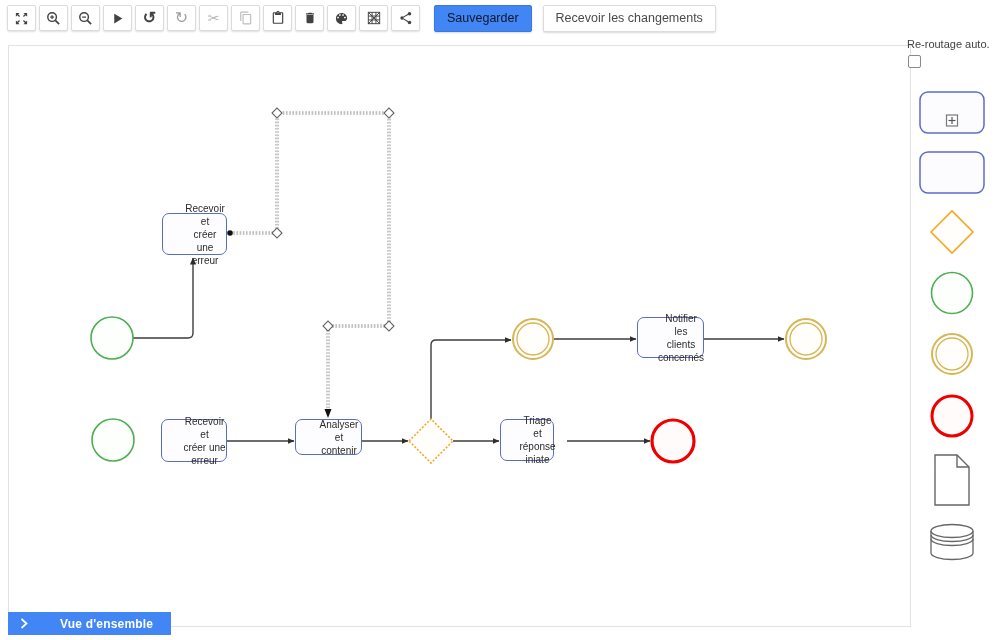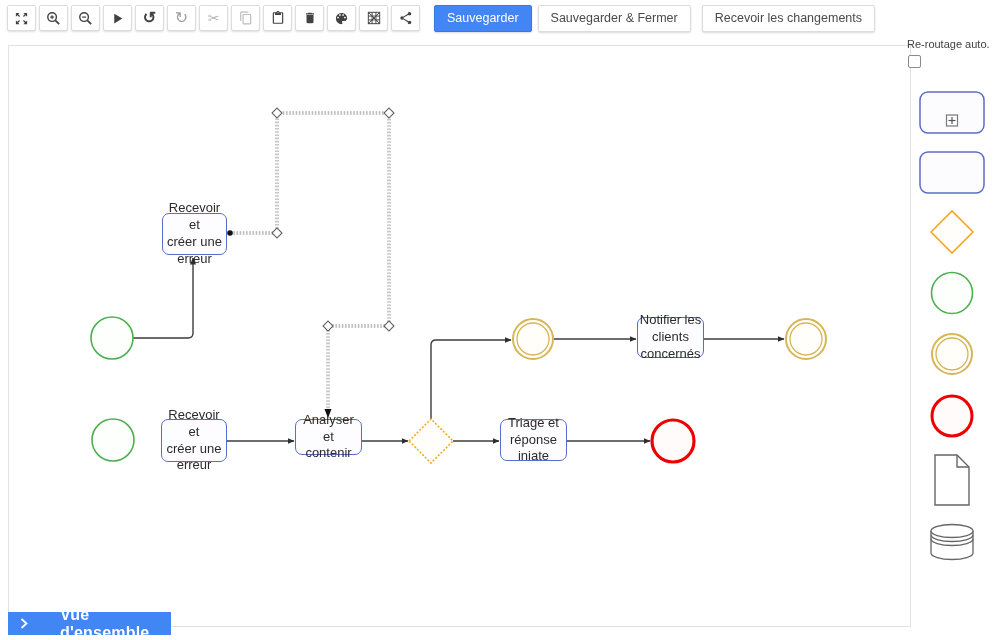--- a/index.html
+++ b/index.html
@@ -15,48 +15,48 @@
         box-shadow:0 1px 2px rgba(0,0,0,.13);
         display:flex; align-items:center; justify-content:center;
         font-size:14px; color:#424242; cursor:pointer; }
   .tb svg { display:block; }
   .tb .glyph { line-height:1; }
   .tb.dim { color:#b5b5b5; }
   .btn { height:27px; border-radius:2px; font-size:12.5px; padding:0 12px;
          display:flex; align-items:center; box-shadow:0 1px 2px rgba(0,0,0,.15);
          cursor:pointer; border:1px solid #dcdcdc; background:#fff; color:#4a4a4a;
          white-space:nowrap; }
-  .btn.primary { background:#4285f4; border-color:#3a78dc; color:#ffffff; }
+  .btn.primary { background:#4285f4; border-color:#3a78dc; color:#0f172a; }
   .save-status { margin-left:10px; font-size:13px; color:#4d4d4d; white-space:nowrap; }
 
   
   .canvas { position:absolute; left:8px; top:45px; width:903px; height:582px;
             background:#fff; border:1px solid #e2e2e2; }
   svg.diagram { position:absolute; left:0; top:0; width:1000px; height:640px;
                 pointer-events:none; }
   svg.diagram [data-interactable="true"] { pointer-events:all; cursor:pointer; }
 
   .task { position:absolute; border:1.5px solid #5b6cc8; border-radius:7px;
           background:#fdfdff; display:flex; align-items:center; justify-content:center;
-          text-align:center; font-size:13px; line-height:1.3; color:#2b2b2b;
-          cursor:pointer; }
+          text-align:center; font-size:10px; line-height:1.3; color:#2b2b2b;
+          cursor:pointer;padding-left:21px; }
   .node-label { white-space:pre-line; }
 
   
   .panel-label { position:absolute; left:907px; top:38px; font-size:11px; color:#424242;
                  white-space:nowrap; }
   .checkbox { position:absolute; left:908px; top:55px; width:13px; height:13px;
               border:1.5px solid #8a8a8a; border-radius:2px; background:#fff; cursor:pointer; }
 
   
   .overview { position:absolute; left:8px; top:612px; width:163px; height:23px;
               background:#4285f4; color:#fff; display:flex; align-items:center;
               cursor:pointer; z-index:5; }
   .overview .chev { margin-left:12px; display:flex; }
-  .overview .ov-label { font-size:16px; font-weight:bold; margin-left:32px; letter-spacing:.2px; }
+  .overview .ov-label { font-size:12px; font-weight:bold; margin-left:32px; letter-spacing:.2px; }
 </style>
 </head>
 <body>
 
 <div class="page" data-interactable="false">
 
   <div class="toolbar" data-interactable="false">
     <button class="tb" data-interactable="true">
         <span data-interactable="false">
           <svg width="15" height="15" viewBox="0 0 24 24" fill="#424242">
@@ -145,21 +145,20 @@
           <svg width="14" height="14" viewBox="0 0 16 16" fill="#424242">
             <circle cx="12" cy="3" r="2"></circle>
             <circle cx="3.5" cy="8" r="2"></circle>
             <circle cx="12" cy="13" r="2"></circle>
             <line x1="5" y1="7" x2="10.5" y2="3.8" stroke="#424242" stroke-width="1.3"></line>
             <line x1="5" y1="9" x2="10.5" y2="12.2" stroke="#424242" stroke-width="1.3"></line>
           </svg>
         </span>
       </button>
     <button class="btn primary" style="margin-left:11px;" data-interactable="true">Sauvegarder</button>
-    <button class="btn" style="margin-left:6px;" data-interactable="true">Sauvegarder &amp; Fermer</button>
     <button class="btn" style="margin-left:11px;" data-interactable="true">Recevoir les changements</button>
   </div>
 
   <div class="canvas" data-interactable="true"></div>
 
   <svg class="diagram" viewBox="0 0 1000 640">
     <defs>
       <marker id="arr" markerWidth="8" markerHeight="8" refX="6.5" refY="3" orient="auto" markerUnits="userSpaceOnUse">
         <path d="M0,0 L7,3 L0,6 z" fill="#2e2e2e"></path>
       </marker>
@@ -239,21 +238,21 @@
   </div>
   <div class="task" style="left:161px; top:419px; width:66px; height:43px;" data-interactable="true">
     <span class="node-label" data-interactable="false">Recevoir et
 créer une
 erreur</span>
   </div>
   <div class="task" style="left:295px; top:419px; width:67px; height:36px;" data-interactable="true">
     <span class="node-label" data-interactable="false">Analyser et
 contenir</span>
   </div>
-  <div class="task" style="left:500px; top:419px; width:67px; height:42px;" data-interactable="true">
+  <div class="task" style="left:500px; top:419px; width:54px; height:42px;" data-interactable="true">
     <span class="node-label" data-interactable="false">Triage et
 réponse
 iniate</span>
   </div>
   <div class="task" style="left:637px; top:317px; width:67px; height:41px;" data-interactable="true">
     <span class="node-label" data-interactable="false">Notifier les
 clients
 concernés</span>
   </div>
 

